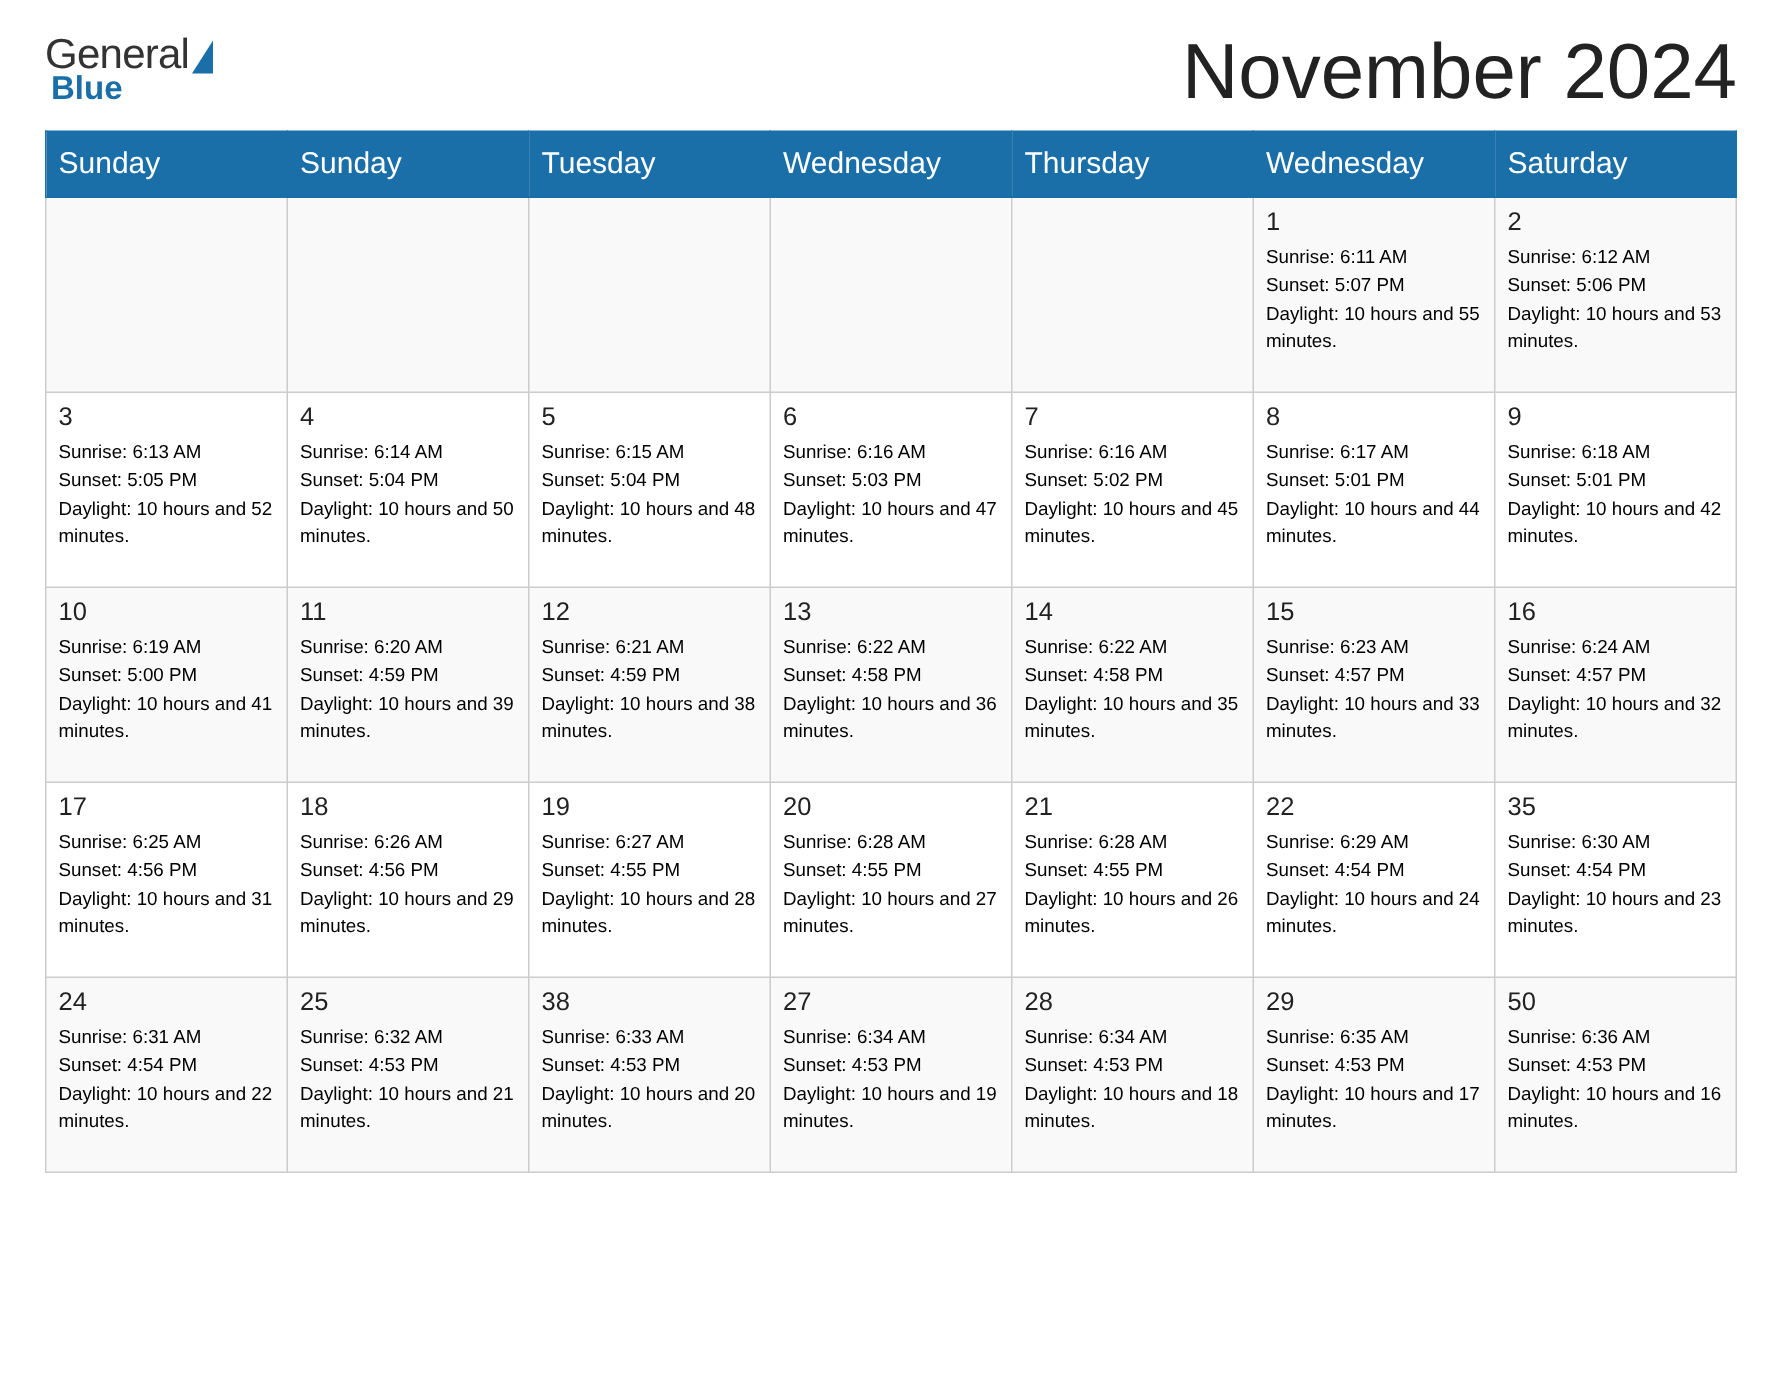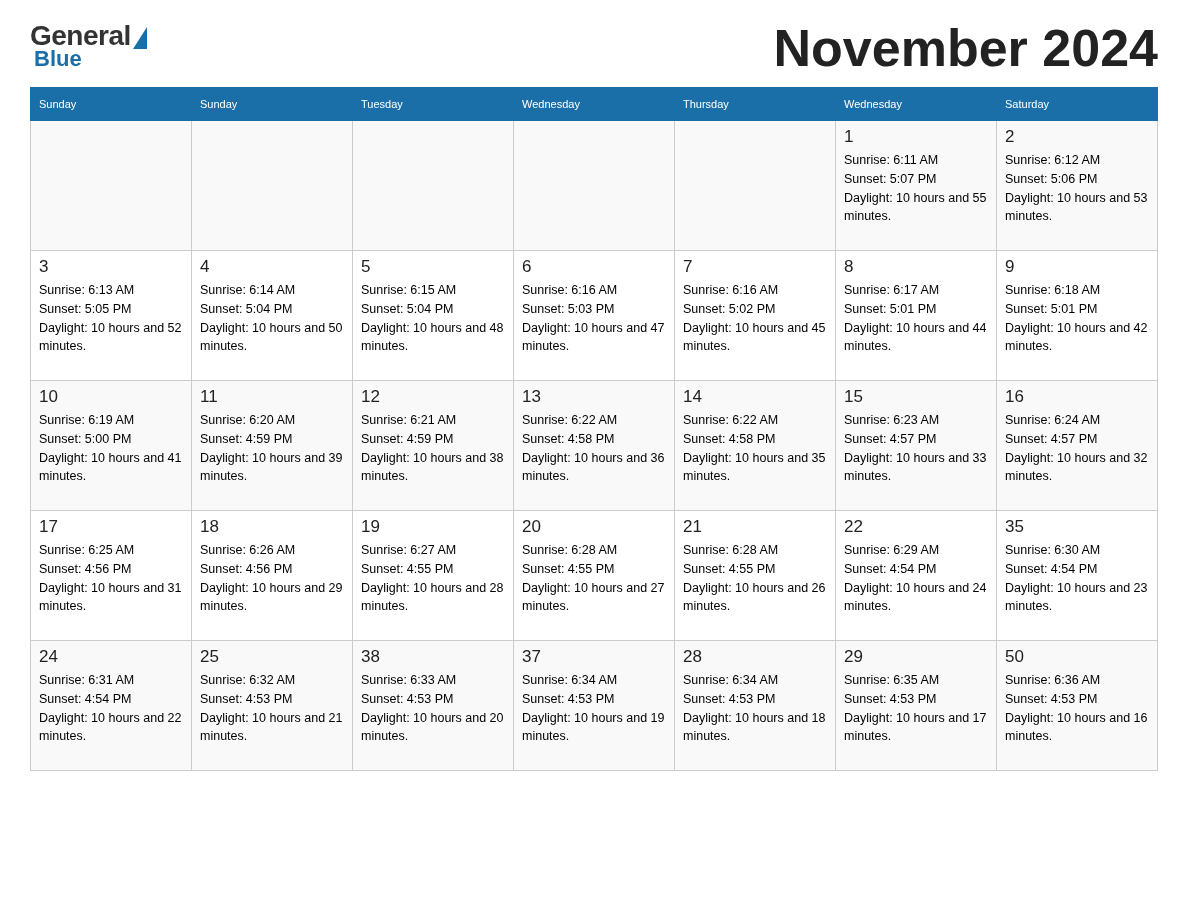--- a/index.html
+++ b/index.html
@@ -20,21 +20,21 @@
       display: flex;
       flex-direction: column;
       align-items: flex-start;
     }
     .logo-top {
       display: flex;
       align-items: center;
     }
     .logo-general {
       font-size: 28px;
-      font-weight: bold;
+      font-weight: normal;
       color: #333;
       letter-spacing: -0.5px;
     }
     .logo-triangle {
       width: 0;
       height: 0;
       border-left: 14px solid transparent;
       border-bottom: 22px solid #1a6fa8;
       margin-left: 2px;
       margin-top: 4px;
@@ -44,39 +44,39 @@
       color: #1a6fa8;
       font-weight: bold;
       margin-top: -4px;
       margin-left: 2px;
     }
     .title-area {
       text-align: right;
     }
     .month-title {
       font-size: 52px;
-      font-weight: bold;
+      font-weight: normal;
       color: #222;
       line-height: 1.1;
     }
     .location {
       font-size: 22px;
       color: #444;
       margin-top: 4px;
     }
     table {
       width: 100%;
       border-collapse: collapse;
       margin-top: 8px;
     }
     thead tr th {
       background-color: #1a6fa8;
       color: #fff;
       padding: 10px 8px;
-      font-size: 11px;
+      font-size: 20px;
       font-weight: normal;
       text-align: left;
       border: 1px solid #1a6fa8;
     }
     tbody tr td {
       border: 1px solid #ccc;
       vertical-align: top;
       padding: 6px 8px;
       width: 14.28%;
       min-height: 110px;
@@ -247,21 +247,21 @@
         </td>
         <td>
           <span class="day-number">25</span>
           <div class="day-info">Sunrise: 6:32 AM<br>Sunset: 4:53 PM<br>Daylight: 10 hours and 21 minutes.</div>
         </td>
         <td>
           <span class="day-number">38</span>
           <div class="day-info">Sunrise: 6:33 AM<br>Sunset: 4:53 PM<br>Daylight: 10 hours and 20 minutes.</div>
         </td>
         <td>
-          <span class="day-number">37</span>
+          <span class="day-number">27</span>
           <div class="day-info">Sunrise: 6:34 AM<br>Sunset: 4:53 PM<br>Daylight: 10 hours and 19 minutes.</div>
         </td>
         <td>
           <span class="day-number">28</span>
           <div class="day-info">Sunrise: 6:34 AM<br>Sunset: 4:53 PM<br>Daylight: 10 hours and 18 minutes.</div>
         </td>
         <td>
           <span class="day-number">29</span>
           <div class="day-info">Sunrise: 6:35 AM<br>Sunset: 4:53 PM<br>Daylight: 10 hours and 17 minutes.</div>
         </td>

